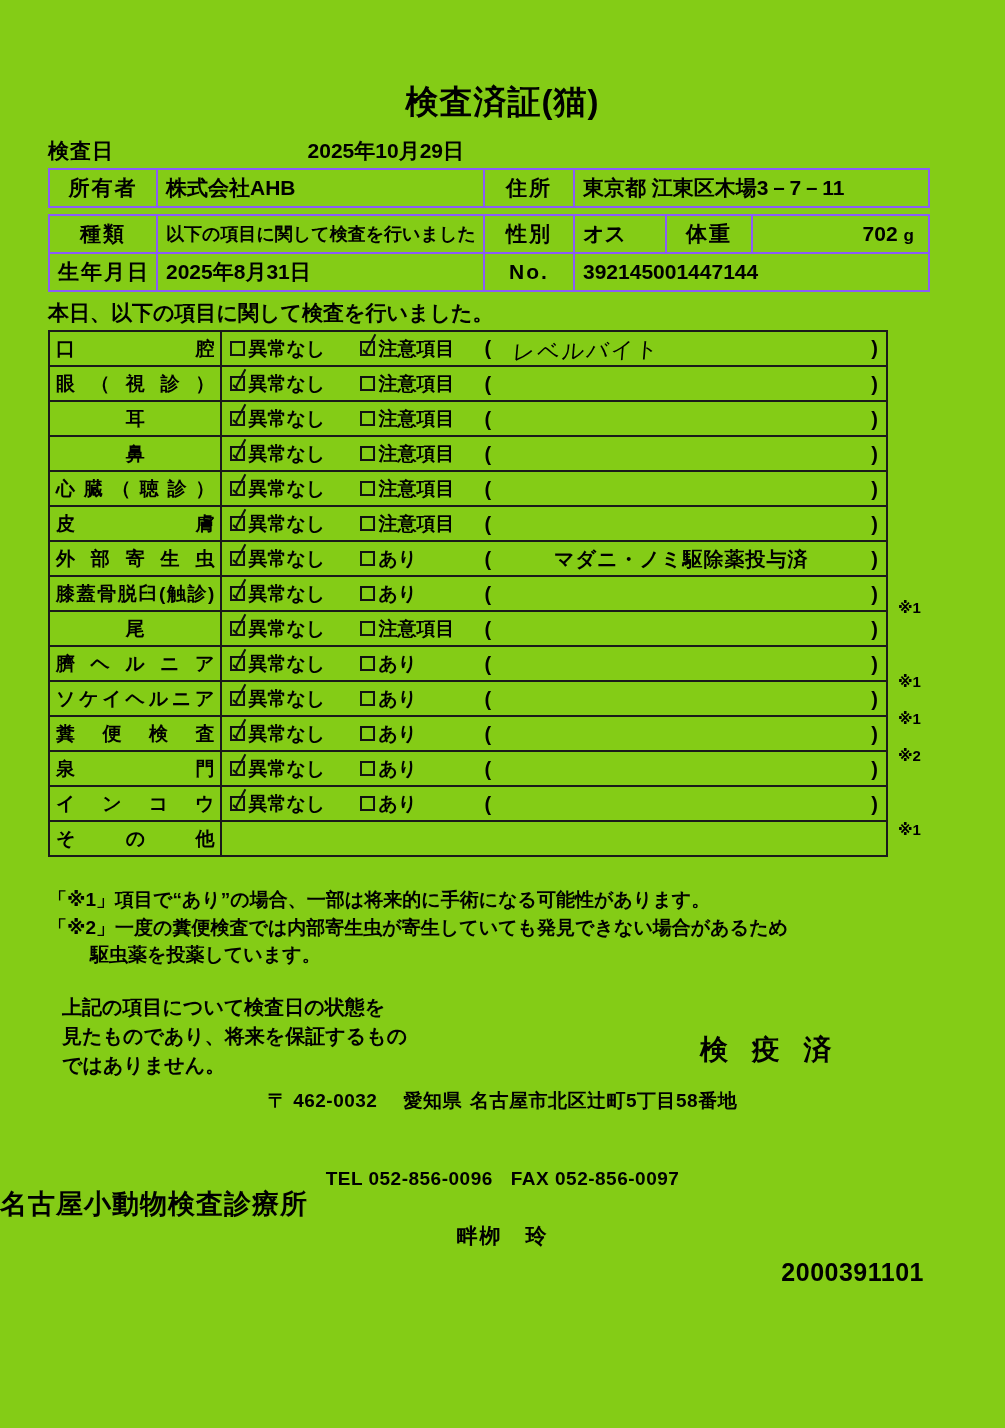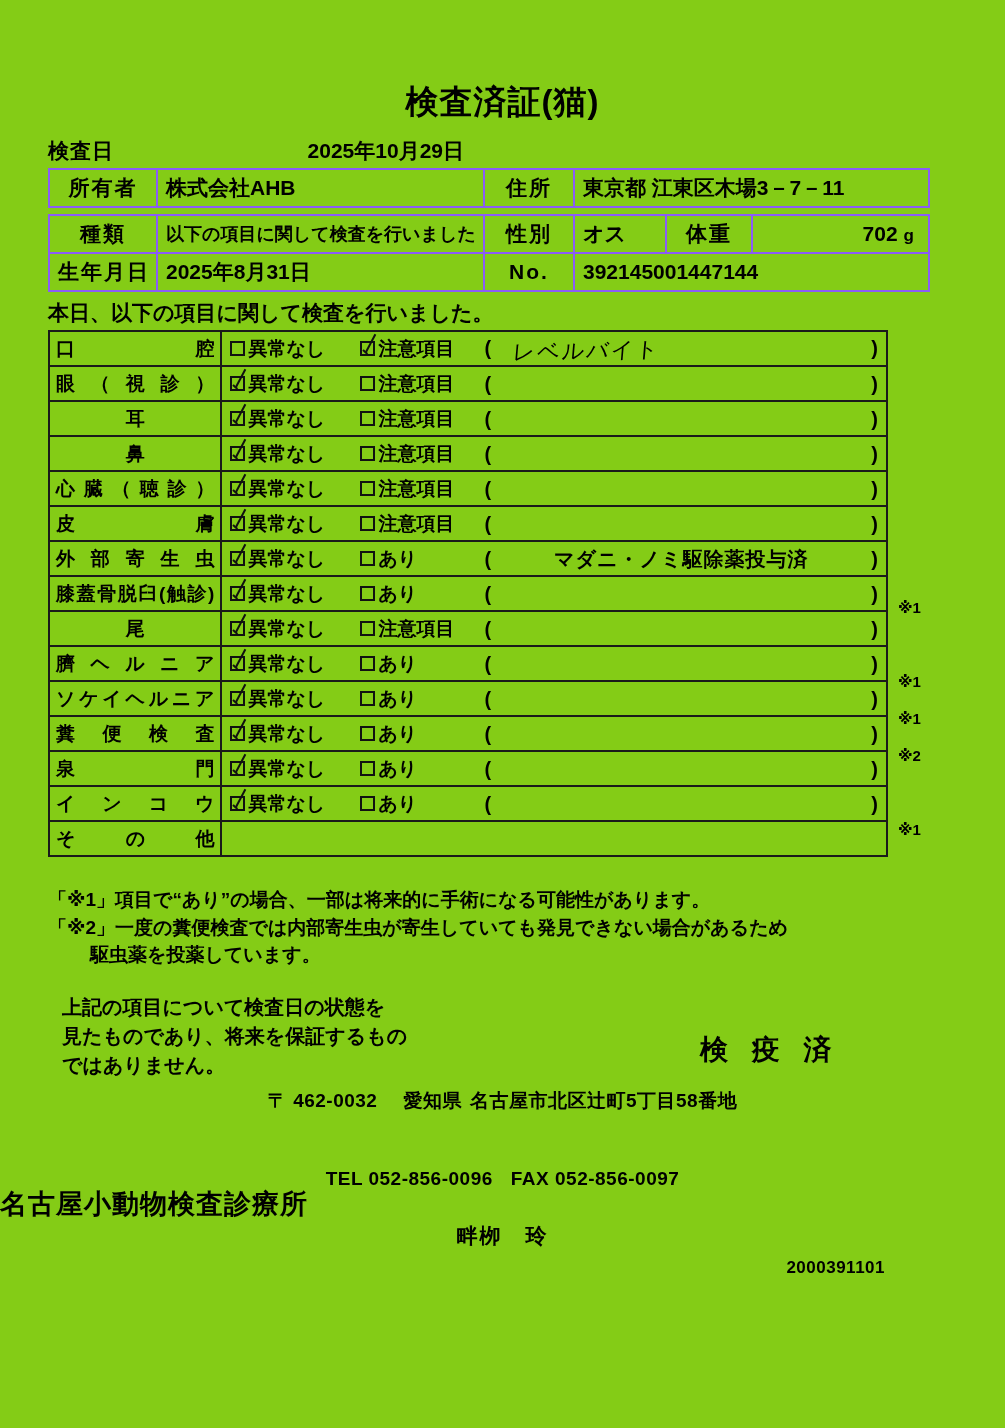--- a/index.html
+++ b/index.html
@@ -273,23 +273,23 @@
     font-size: 21px;
     font-weight: 700;
     letter-spacing: 2px;
   }
   .serial {
     position: absolute;
     top: 1258px;
     left: 0;
     width: 1005px;
     text-align: right;
-    padding-right: 120px;
+    padding-right: 81px;
     box-sizing: border-box;
-    font-size: 17px;
+    font-size: 25px;
     font-weight: 700;
     letter-spacing: 0.5px;
   }
 </style>
 </head>
 <body>
 
 <div class="page">
 
   <div class="doc-title">検査済証(猫)</div>

